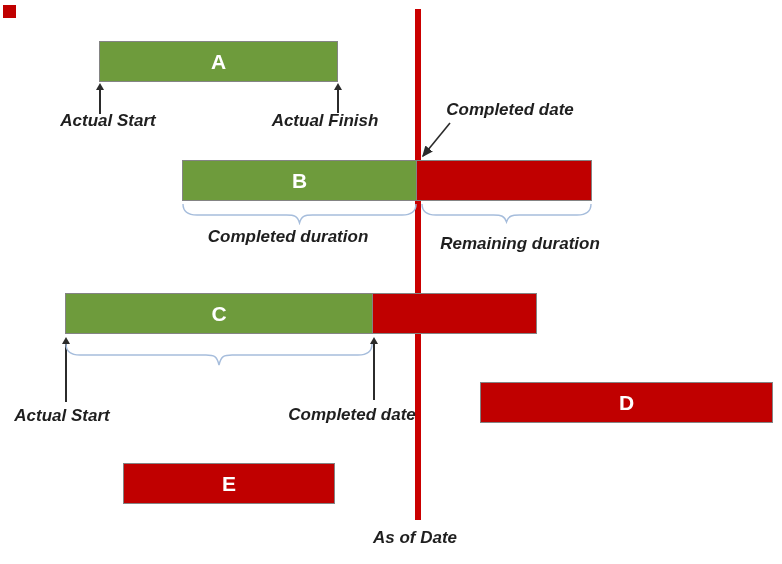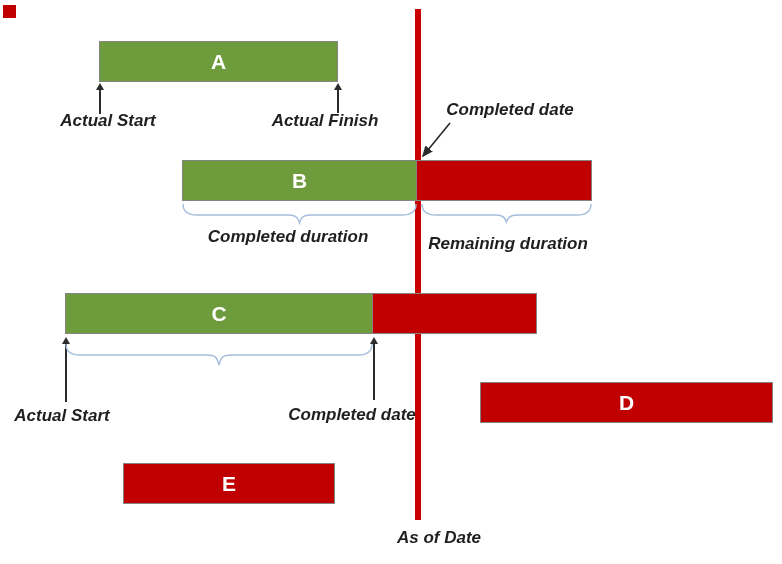--- a/index.html
+++ b/index.html
@@ -39,25 +39,25 @@
   .brace-b-green { left:182px; top:203px; }
   .brace-b-red   { left:421px; top:203px; }
   .brace-c       { left:65px;  top:343px; }
   
   .ann { position:absolute; transform:translateX(-50%); white-space:nowrap;
     font-style:italic; font-weight:bold; font-size:17px; color:#1F1F1F; z-index:4; }
   .ann-actual-start-a   { left:108px; top:111px; }
   .ann-actual-finish-a  { left:325px; top:111px;font-style:italic; }
   .ann-completed-date-b { left:510px; top:100px; }
   .ann-completed-duration { left:288px; top:227px; }
-  .ann-remaining-duration { left:508px; top:234px; }
+  .ann-remaining-duration { left:520px; top:234px; }
   .ann-percent-completed  { left:210px; top:369px; }
   .ann-actual-start-c   { left:62px;  top:406px; }
   .ann-completed-date-c { left:352px; top:405px; }
-  .ann-as-of-date       { left:415px; top:528px;margin-left:24px; }
+  .ann-as-of-date       { left:415px; top:528px; }
 </style>
 </head>
 <body>
 
 <div class="stage">
 
   <div class="corner-marker"></div>
   <div class="asof-line"></div>
 
   <div class="bar bar-a">

